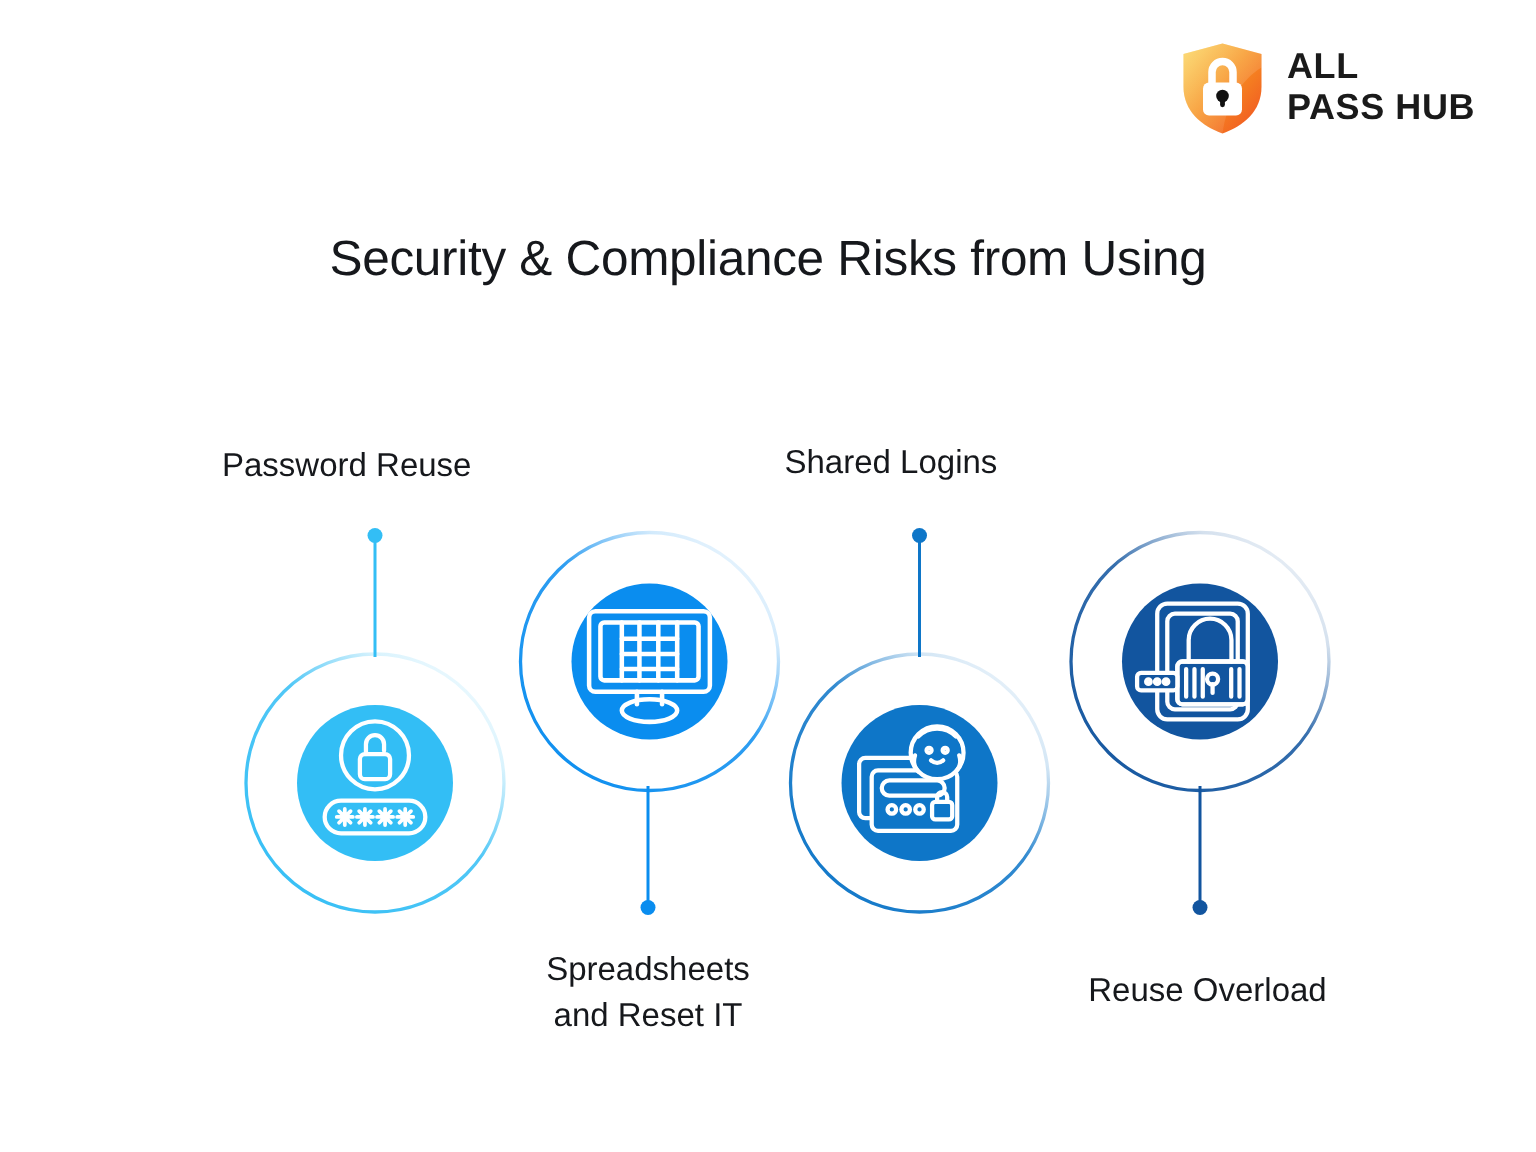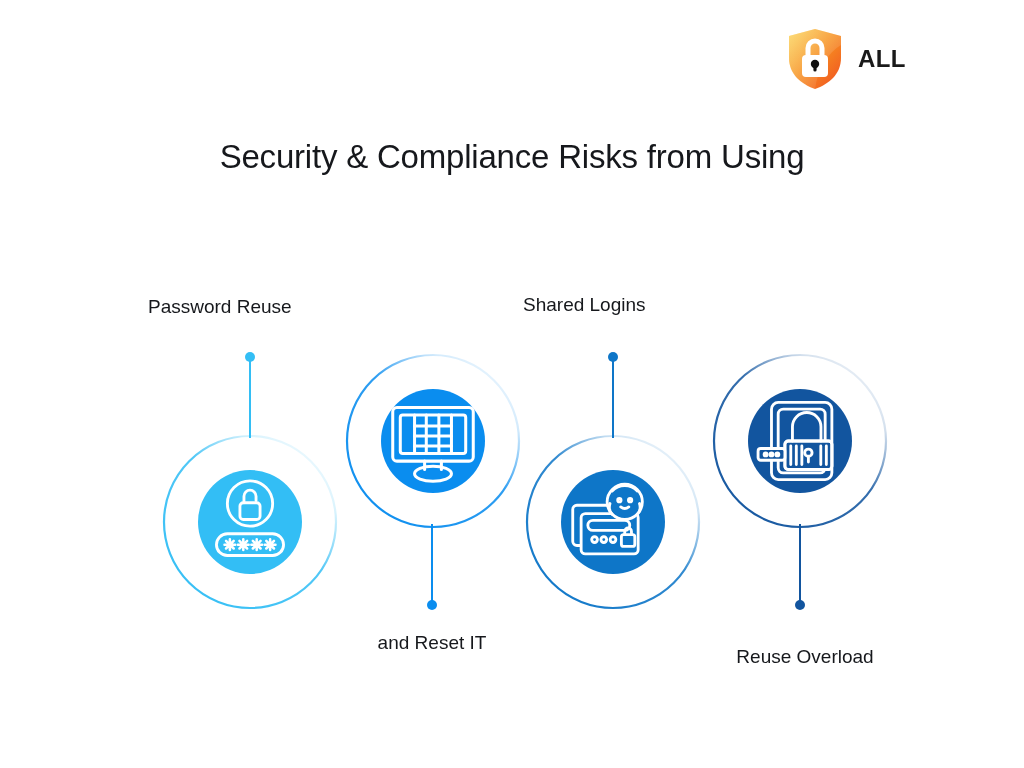--- a/index.html
+++ b/index.html
@@ -50,21 +50,21 @@
     top: 130px;
     left: 0;
     width: 1024px;
     text-align: center;
     font-size: 33px;
     font-weight: 400;
     line-height: 1.62;
     color: #16181c;
     letter-spacing: -0.2px;
   }
-  #title .line { display: block; }
+  #title .line { display: block; margin-top: 15px; }
 
   
   .node {
     position: absolute;
   }
 
   .ring-wrap {
     position: absolute;
     width: 176px;
     height: 176px;
@@ -95,21 +95,21 @@
     position: absolute;
     width: 10px;
     height: 10px;
     border-radius: 50%;
     left: 0;
   }
 
   
   .label {
     position: absolute;
-    font-size: 19px;
+    font-size: 22px;
     font-weight: 400;
     color: #16181c;
     line-height: 1.42;
     text-align: center;
     white-space: nowrap;
   }
   .label .l { display: block; }
 </style>
 </head>
 <body>
@@ -131,20 +131,21 @@
       </defs>
       <path d="M29 1 L55 8 L55 30 C55 46 43 56 29 61 C15 56 3 46 3 30 L3 8 Z" fill="url(#shieldGrad)"></path>
       <path d="M29 1 L55 8 L55 17 C42 25 32 40 29 61 C15 56 3 46 3 30 L3 8 Z" fill="url(#shieldGlow)"></path>
       <rect x="16" y="27" width="26" height="22" rx="4" fill="#ffffff"></rect>
       <path d="M22 27 L22 20 A7 7 0 0 1 36 20 L36 27" fill="none" stroke="#ffffff" stroke-width="5" stroke-linecap="round"></path>
       <circle cx="29" cy="36" r="4.2" fill="#111111"></circle>
       <rect x="27.4" y="36" width="3.2" height="7.5" rx="1.6" fill="#111111"></rect>
     </svg>
     <div id="logo-text">
       <span>ALL</span>
+      <span>PASS HUB</span>
     </div>
   </div>
 
   <h1 id="title">
     <span class="line">Security &amp; Compliance Risks from Using</span>
   </h1>
 
   <div class="node">
 
     <div class="label" style="left:148px; top:294px; text-align:left;">
@@ -225,20 +226,21 @@
         </svg>
       </div>
     </div>
 
     <div class="connector">
       <div class="stem" style="left:431px; top:524px; height:82px; background:#0A8DEF;"></div>
       <div class="dot" style="left:427px; top:600px; background:#0A8DEF;"></div>
     </div>
 
     <div class="label" style="left:332px; top:630px; width:200px;">
+      <span class="l">Spreadsheets</span>
       <span class="l">and Reset IT</span>
     </div>
   </div>
 
   <div class="node">
 
     <div class="label" style="left:523px; top:292px; text-align:right;">
       <span class="l">Shared Logins</span>
     </div>
 

